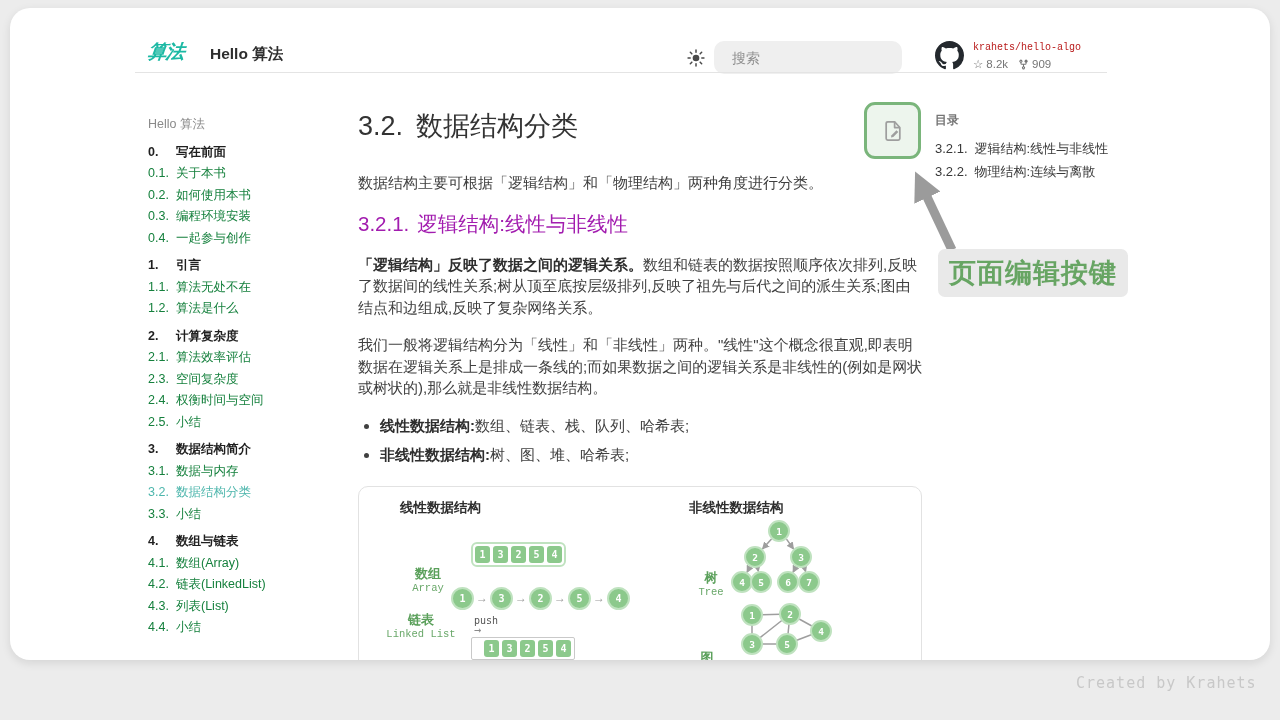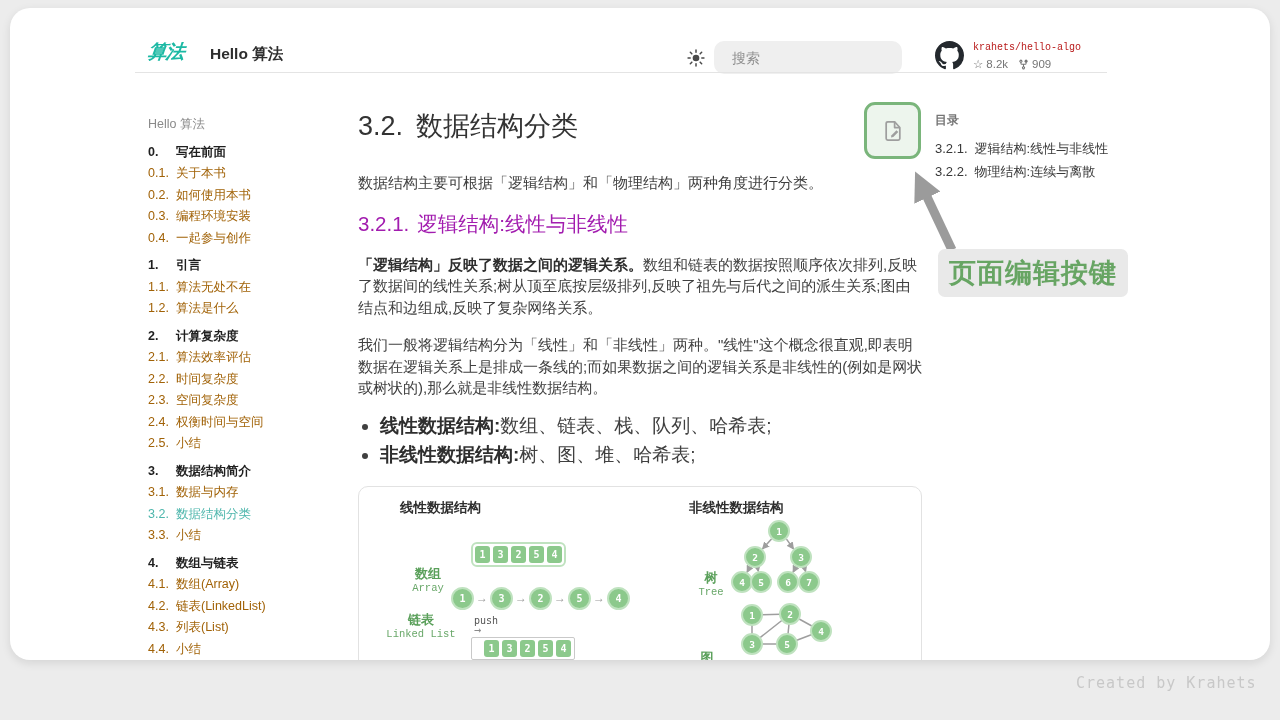--- a/index.html
+++ b/index.html
@@ -36,33 +36,33 @@
   .searchbox input::placeholder { color:#8f8f8f; }
   .gh-block { position:absolute; left:925px; top:31px; display:flex; gap:9px; cursor:pointer; }
   .gh-logo { width:29px; height:29px; margin-top:2px; }
   .gh-name { font-size:10px; color:#b91c1c; line-height:17px;font-family:Liberation Mono, monospace; }
   .gh-stats { font-size:11.5px; color:#757575; display:flex; align-items:center; gap:10px; margin-top:1px; }
   .gh-stat { display:flex; align-items:center; gap:3px; }
   .header-divider { position:absolute; left:125px; top:64px; width:972px; height:1px; background:#e4e4e4; }
   
   .sidebar { position:absolute; left:138px; top:106px; width:190px; }
   .sb-root { font-size:12.5px; color:#8a8a8a; line-height:21.5px; margin-bottom:4px; }
-  .sb-item { display:flex; font-size:12.5px; color:#a16207; line-height:21.5px; cursor:pointer; }
+  .sb-item { display:flex; font-size:12.5px; color:#15803d; line-height:21.5px; cursor:pointer; }
   .sb-item .sb-num { width:28px; flex:none; }
   .sb-section { font-weight:700; color:#1f1f1f; margin-top:6px; }
   .sb-active { color:#4db6ac; }
   
   .main { position:absolute; left:348px; top:100px; width:566px; }
   .main h1 { font-size:27px; font-weight:400; color:#333; margin:0 0 28px; }
   .main h1 .hnum { margin-right:13px; }
   .main h2 { font-size:20.5px; font-weight:400; color:#a21caf; margin:0 0 16px; }
   .main h2 .hnum { margin-right:8px; }
   .main p { font-size:15px; line-height:21.5px; color:#404040; margin:0 0 16px; }
   .main ul { margin:10px 0 20px; padding-left:22px; }
-  .main li { font-size:19px; line-height:21.5px; color:#404040; margin-bottom:8px; }
+  .main li { font-size:15px; line-height:21.5px; color:#404040; margin-bottom:8px; }
   .b { font-weight:700; color:#2e2e2e; }
   
   .fig-card {
     position:relative; margin-top:6px; width:564px; height:300px;
     border:1px solid #e2e2e2; border-radius:10px; background:#fff;
   }
   .fig-title { position:absolute; font-size:13.5px; font-weight:700; color:#2e2e2e; }
   .fig-label { position:absolute; text-align:center;margin-top:25px; }
   .fig-label .zh { font-size:13px; font-weight:700; color:#5ba05b; line-height:15px; }
   .fig-label .en { font-size:10.5px; color:#6aa86a; font-family:Liberation Mono, monospace; line-height:14px; }
@@ -203,24 +203,20 @@
         <span class="sb-num">1.2.</span>
         <span>算法是什么</span>
       </div>
     <div class="sb-item sb-section">
         <span class="sb-num">2.</span>
         <span>计算复杂度</span>
       </div>
     <div class="sb-item">
         <span class="sb-num">2.1.</span>
         <span>算法效率评估</span>
-      </div>
-    <div class="sb-item">
-        <span class="sb-num">2.2.</span>
-        <span>时间复杂度</span>
       </div>
     <div class="sb-item">
         <span class="sb-num">2.3.</span>
         <span>空间复杂度</span>
       </div>
     <div class="sb-item">
         <span class="sb-num">2.4.</span>
         <span>权衡时间与空间</span>
       </div>
     <div class="sb-item">

